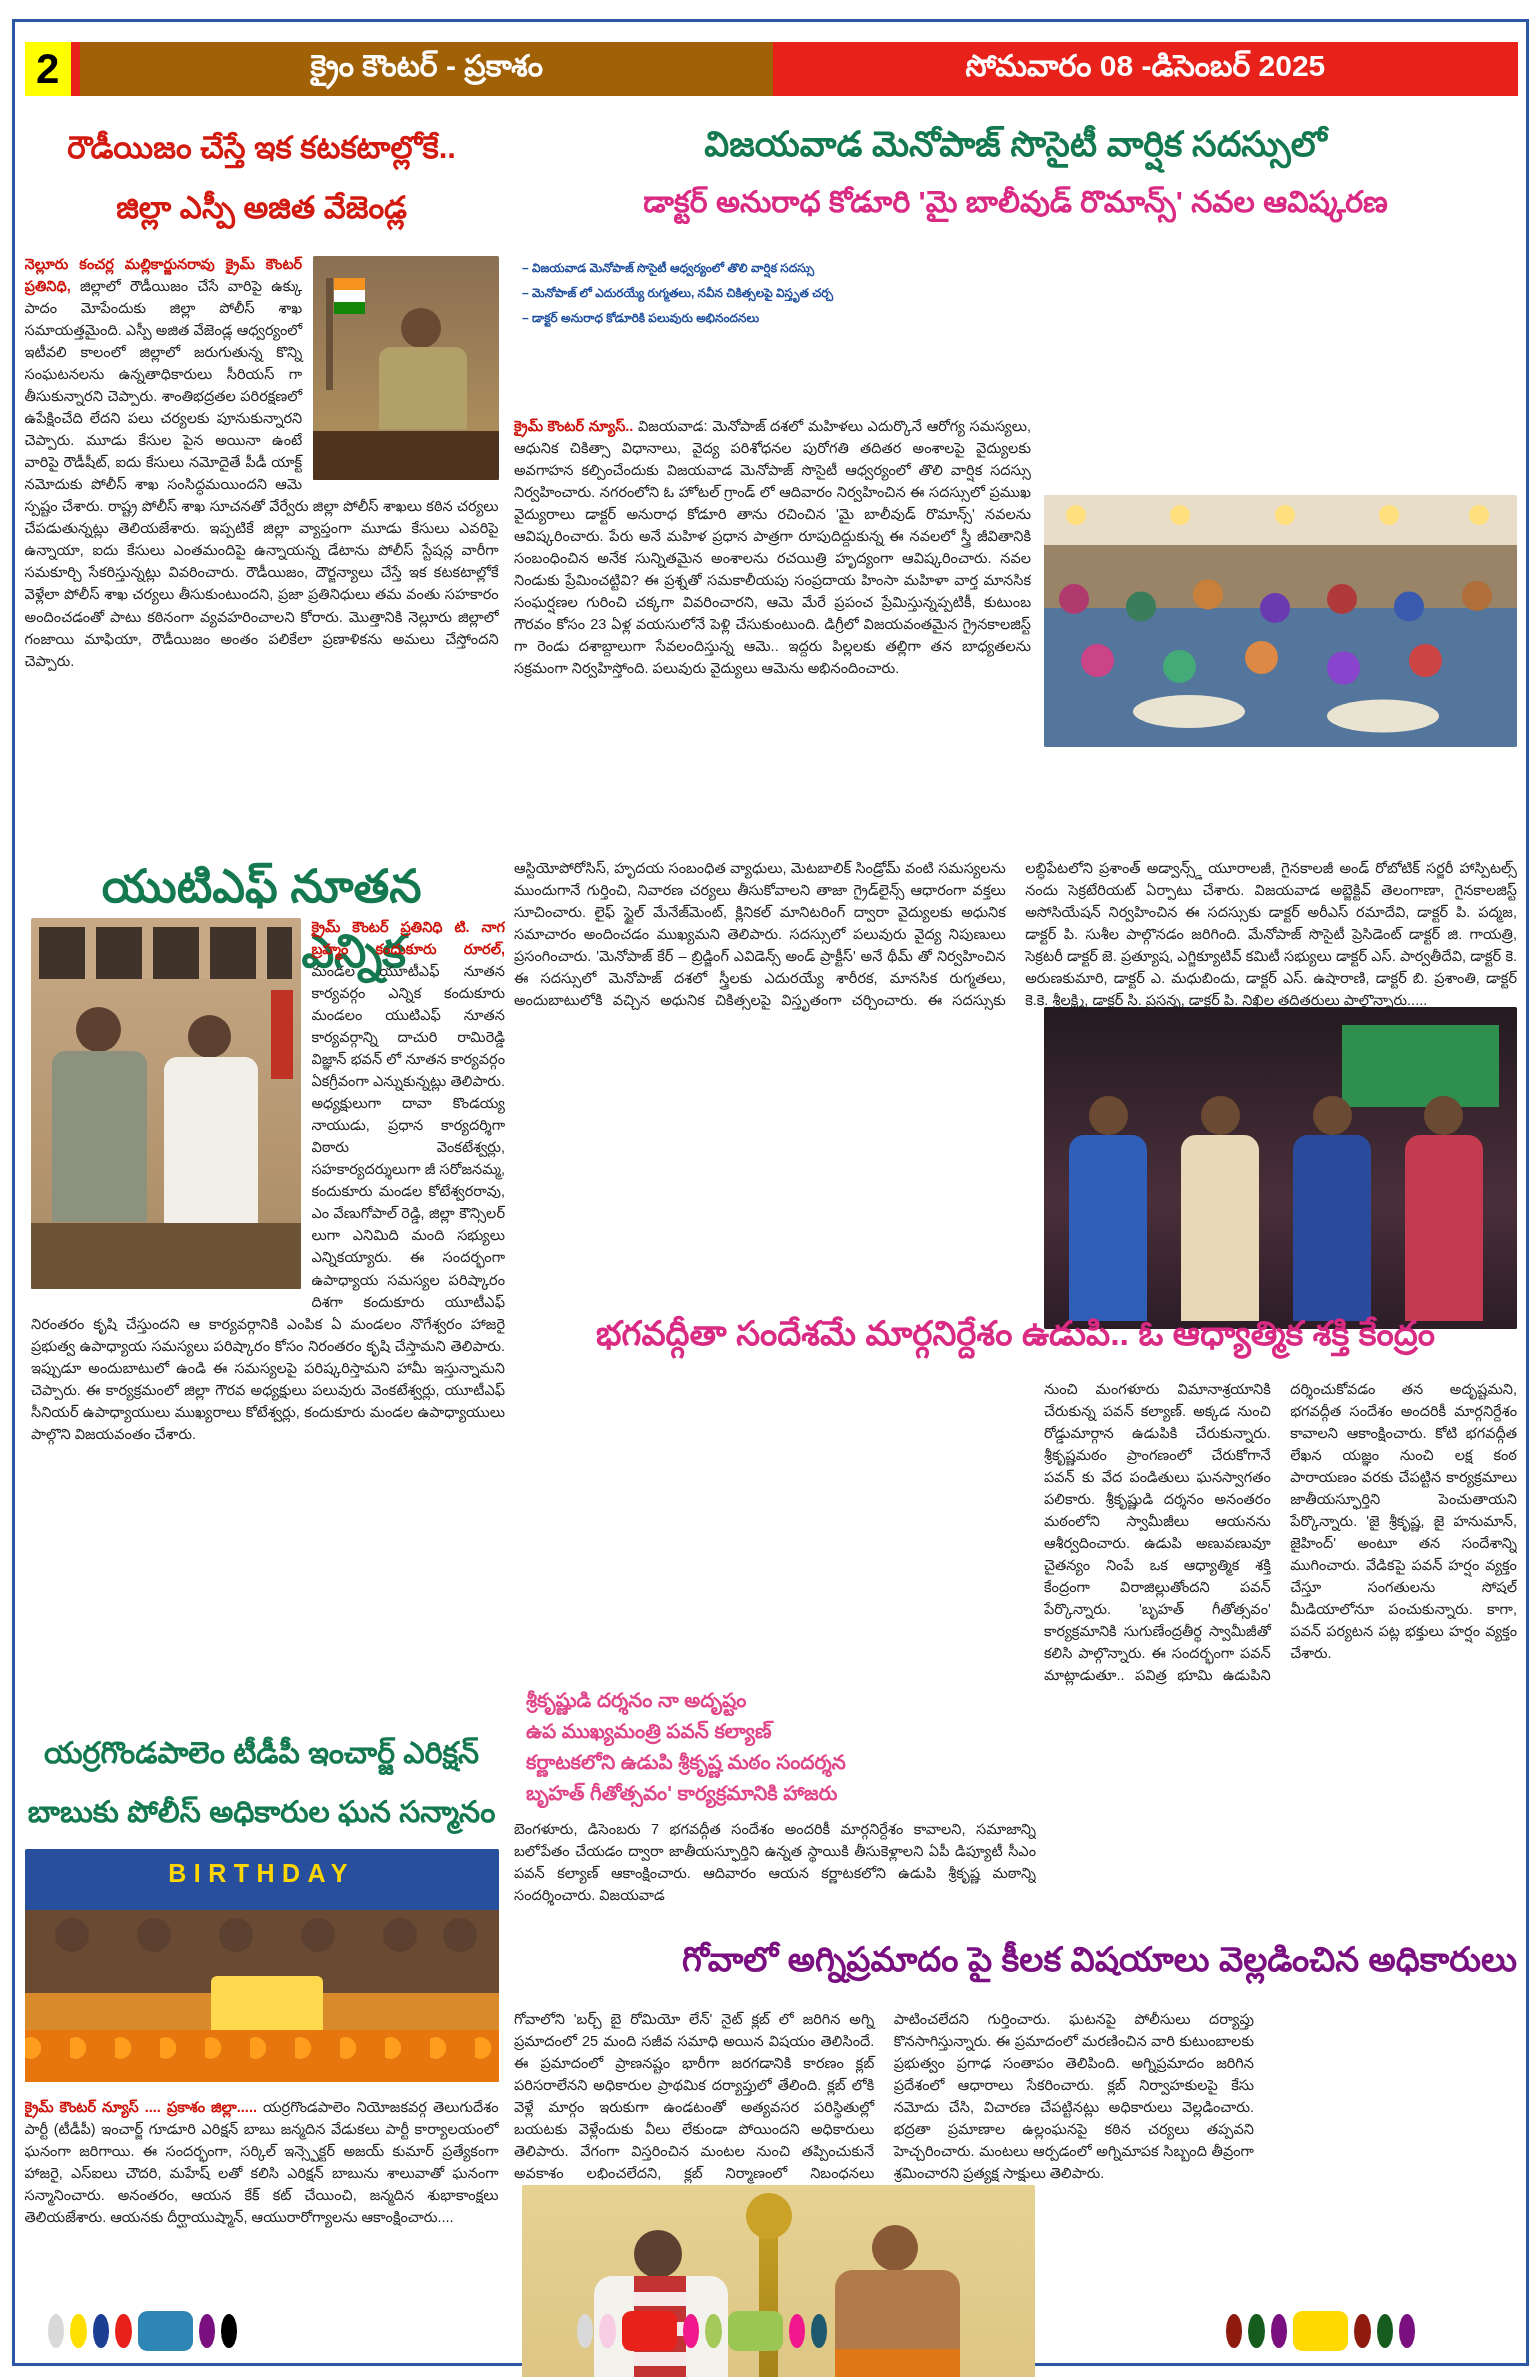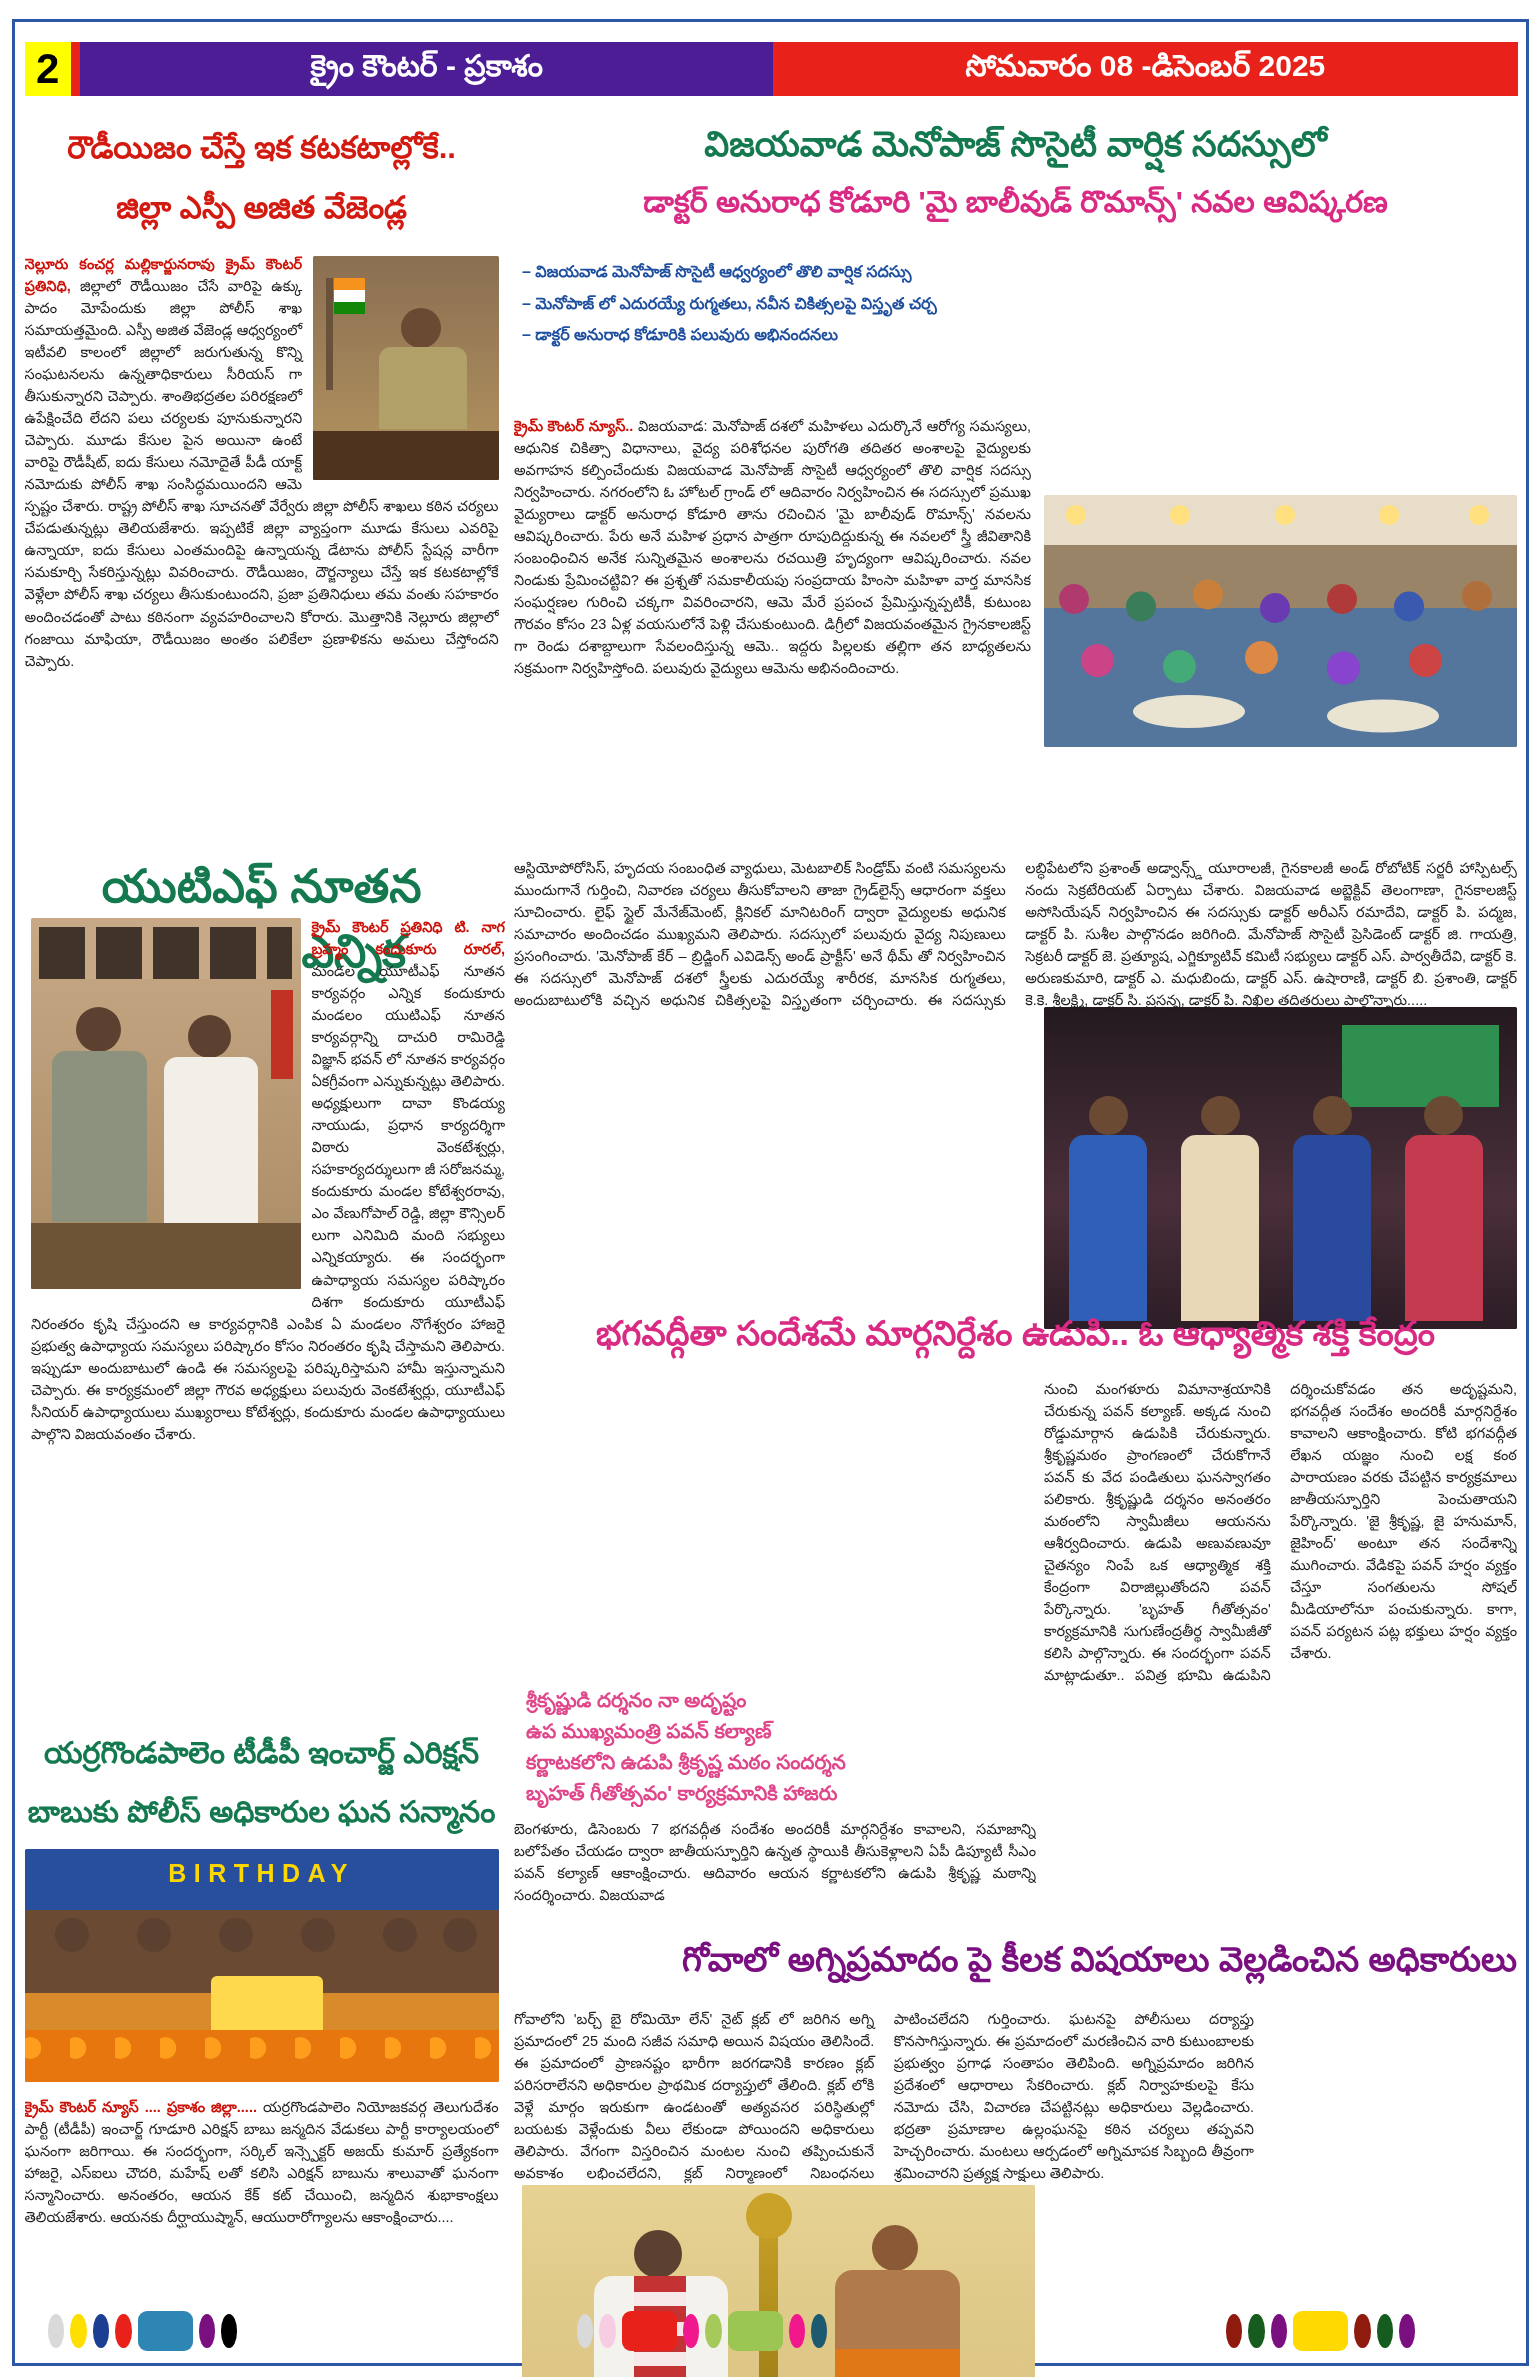--- a/index.html
+++ b/index.html
@@ -6,33 +6,33 @@
   .page{position:relative;width:1541px;height:2377px;background:#ffffff;
         font-family:"Liberation Sans",sans-serif;overflow:hidden;}
   .abs{position:absolute;}
   .frame{position:absolute;left:12px;top:19.4px;width:1511px;height:2341px;
          border:3px solid #2b57a5;pointer-events:none;}
   
   .masthead{left:24.6px;top:42px;width:1493px;height:54px;display:flex;}
   .pagenum{width:46px;background:#ffff00;color:#000;font-size:42px;font-weight:bold;
            display:flex;align-items:center;justify-content:center;}
   .redstrip{width:9.7px;background:#e8221a;}
-  .bluebar{width:693px;background:#4c1d95;color:#fff;font-size:30px;font-weight:bold;
+  .bluebar{width:693px;background:#a16207;color:#fff;font-size:30px;font-weight:bold;
            display:flex;align-items:center;justify-content:center;}
   .datebar{flex:1;background:#e8221a;color:#fff;font-size:30px;font-weight:bold;
            display:flex;align-items:center;justify-content:center;}
   
   .h-red{color:#d31a10;font-weight:bold;text-align:center;font-size:31px;line-height:1.95;}
   .h-green{color:#14794f;font-weight:bold;text-align:center;}
   .h-pink{color:#d92a84;font-weight:bold;text-align:center;}
   .h-purple{color:#7a0f80;font-weight:bold;text-align:right;font-size:34px;}
   
   .body-txt{font-size:14.5px;line-height:1.52;color:#1d1d1f;text-align:justify;overflow:hidden;}
   .lead{color:#cc1208;font-weight:bold;}
-  .bullets{color:#1f4f9f;font-size:16px;font-weight:600;line-height:1.6;}
+  .bullets{color:#1f4f9f;font-size:12px;font-weight:600;line-height:1.6;}
   .bullets div{margin-bottom:6px;}
   .caption-pink{color:#e0468a;font-size:20px;font-weight:600;line-height:1.55;}
   .two-col{column-count:2;column-gap:19.4px;}
   
   .photo{overflow:hidden;position:relative;border-radius:1.5px;}
   .photo .ph{position:absolute;}
   .banner-txt{position:absolute;left:0;right:0;top:10.4px;text-align:center;color:#ffd700;
               font-size:25px;font-weight:bold;letter-spacing:7.5px;}
   
   .dotsrow{display:flex;align-items:center;height:42px;}

